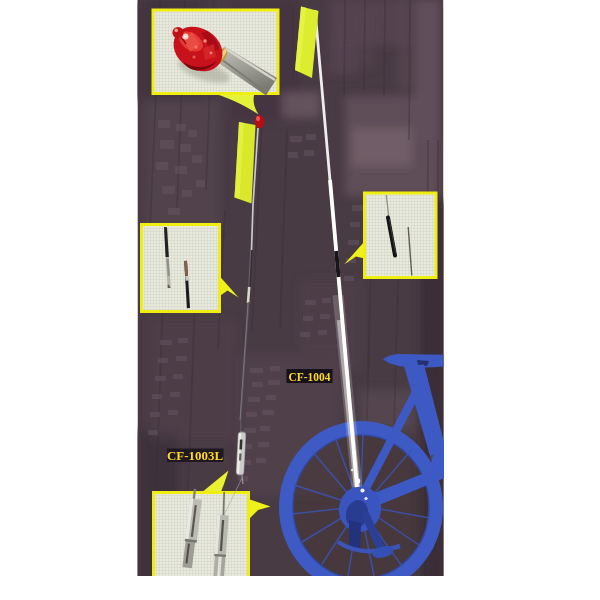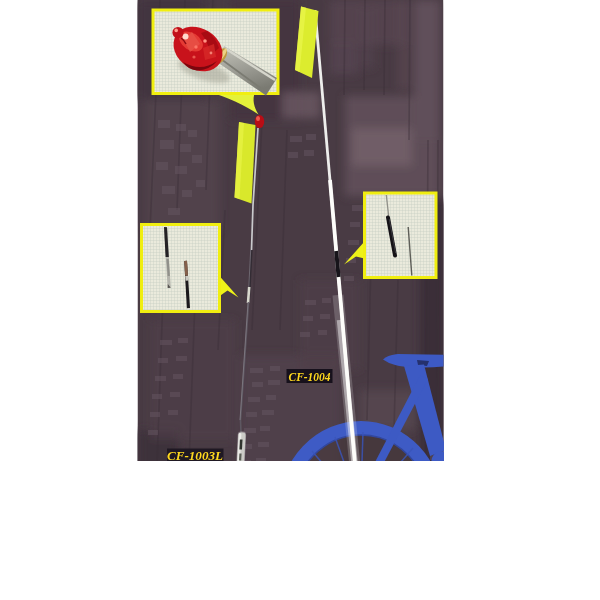--- a/index.html
+++ b/index.html
@@ -1,17 +1,17 @@
 <!DOCTYPE html>
 <html><head>
 <meta charset="utf-8">
 <style>
   html,body{margin:0;padding:0;background:#ffffff;}
-  #page{position:relative;width:600px;height:461px;background:#ef4444;overflow:hidden;
-        font-family:"Liberation Serif", serif;font-style:italic;}
+  #page{position:relative;width:600px;height:576px;background:#ef4444;overflow:hidden;
+        font-family:"Liberation Serif", serif;}
 </style>
 </head>
 <body>
 <div id="page">
 <svg width="600" height="600" viewBox="0 0 600 600">
 <defs>
   <clipPath id="band">
           <rect x="137.5" y="0" width="305.8" height="600"></rect>
         </clipPath>
   <pattern id="gp" width="3" height="3" patternUnits="userSpaceOnUse">

